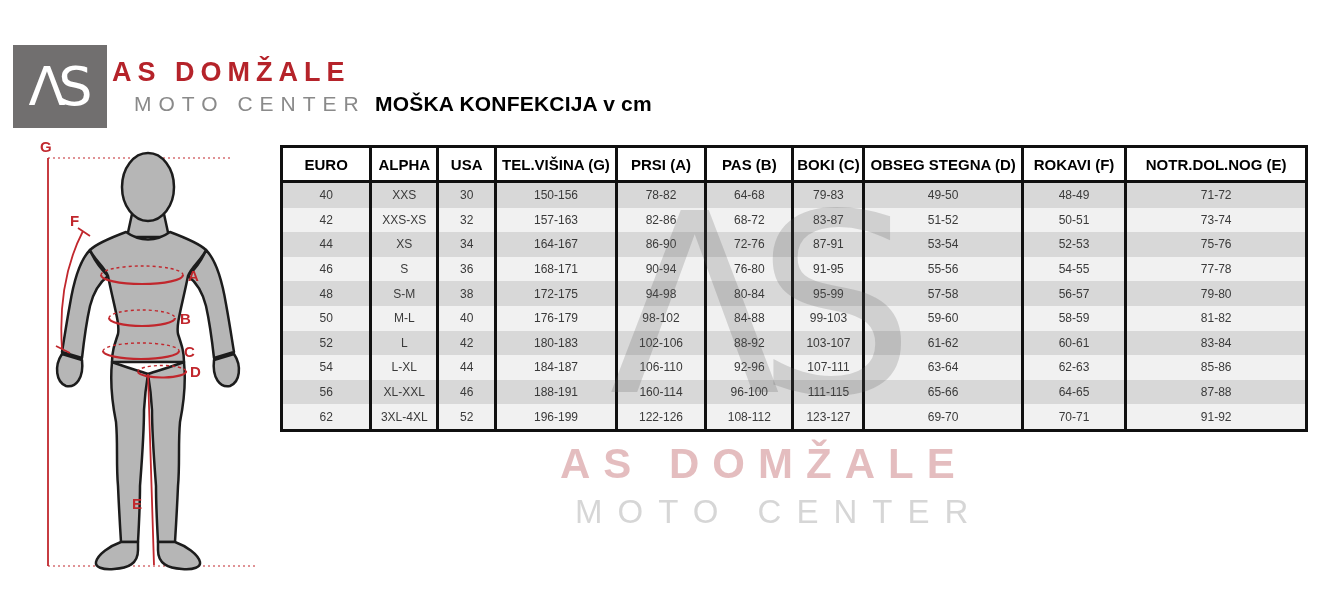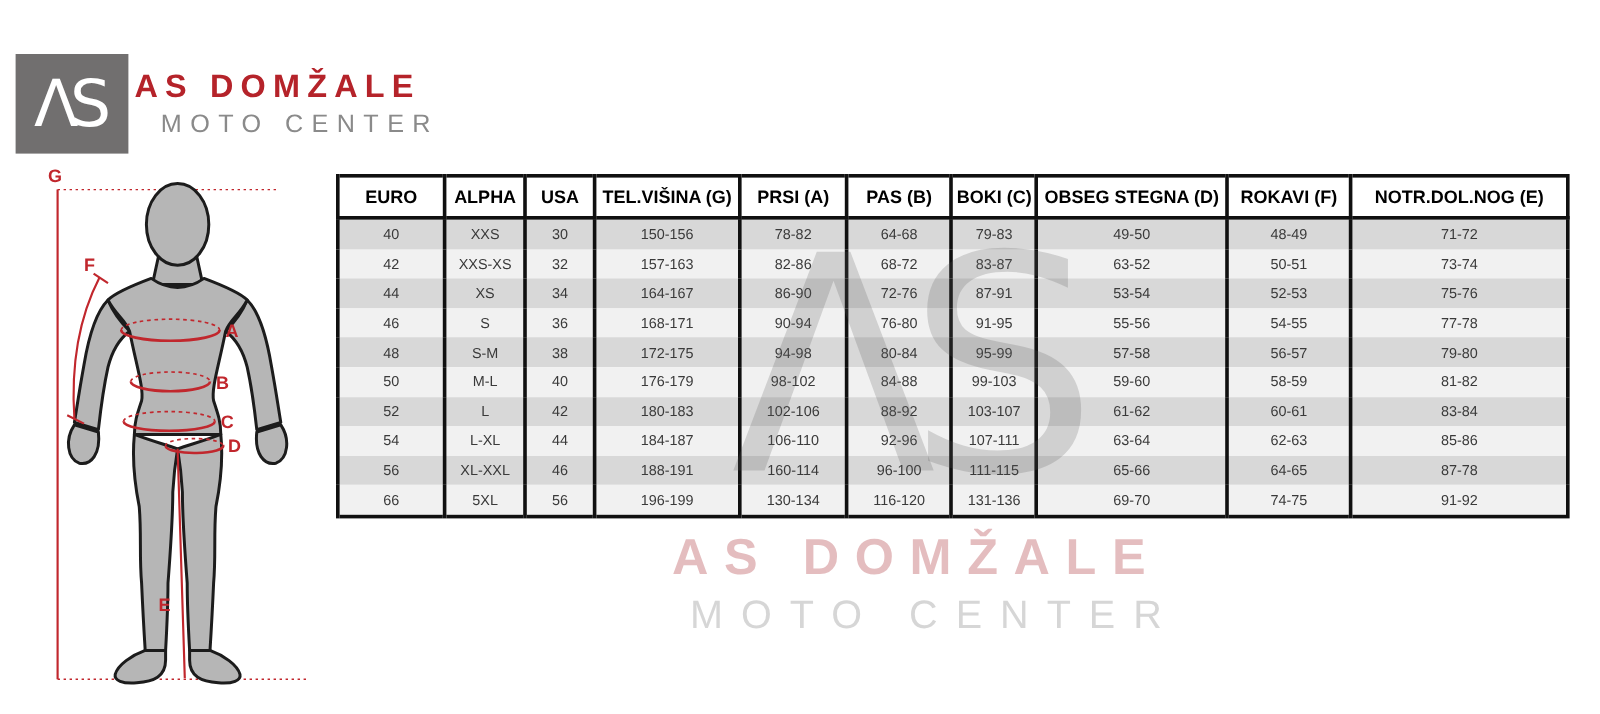--- a/index.html
+++ b/index.html
@@ -69,20 +69,21 @@
 </head>
 <body>
 
 <div id="stage">
 
   <div class="logo-box">
     <span class="logo-monogram">ΛS</span>
   </div>
   <div class="brand-name">AS DOMŽALE</div>
   <div class="brand-subtitle">MOTO CENTER</div>
+  <div class="page-title">MOŠKA KONFEKCIJA v cm</div>
 
   <svg class="diagram" width="240" height="452" viewBox="0 0 240 452">
 
     <line x1="22" y1="24" x2="22" y2="432" stroke="#c1272d" stroke-width="1.8"></line>
     <line x1="22" y1="24" x2="207" y2="24" stroke="#c1272d" stroke-width="1.2" stroke-dasharray="2,3"></line>
     <line x1="22" y1="432" x2="230" y2="432" stroke="#c1272d" stroke-width="1.2" stroke-dasharray="2,3"></line>
     <text x="14" y="18">G</text>
 
     <g fill="#b6b6b6" stroke="#1c1c1c" stroke-width="2.5" stroke-linejoin="round">
       <path d="M106,80 L138,80 L143,103 L101,103 Z"></path>
@@ -160,21 +161,21 @@
           <td>71-72</td>
         </tr>
         <tr>
           <td>42</td>
           <td>XXS-XS</td>
           <td>32</td>
           <td>157-163</td>
           <td>82-86</td>
           <td>68-72</td>
           <td>83-87</td>
-          <td>63-52</td>
+          <td>51-52</td>
           <td>50-51</td>
           <td>73-74</td>
         </tr>
         <tr>
           <td>44</td>
           <td>XS</td>
           <td>34</td>
           <td>164-167</td>
           <td>86-90</td>
           <td>72-76</td>
@@ -246,32 +247,32 @@
         <tr>
           <td>56</td>
           <td>XL-XXL</td>
           <td>46</td>
           <td>188-191</td>
           <td>160-114</td>
           <td>96-100</td>
           <td>111-115</td>
           <td>65-66</td>
           <td>64-65</td>
-          <td>87-78</td>
-        </tr>
-        <tr>
-          <td>66</td>
-          <td>5XL</td>
-          <td>56</td>
+          <td>87-88</td>
+        </tr>
+        <tr>
+          <td>62</td>
+          <td>3XL-4XL</td>
+          <td>52</td>
           <td>196-199</td>
-          <td>130-134</td>
-          <td>116-120</td>
-          <td>131-136</td>
+          <td>122-126</td>
+          <td>108-112</td>
+          <td>123-127</td>
           <td>69-70</td>
-          <td>74-75</td>
+          <td>70-71</td>
           <td>91-92</td>
         </tr>
       </tbody>
   </table>
 
   <div class="watermark">
     <div class="wm-monogram">ΛS</div>
     <div class="wm-line1">AS DOMŽALE</div>
     <div class="wm-line2">MOTO CENTER</div>
   </div>

